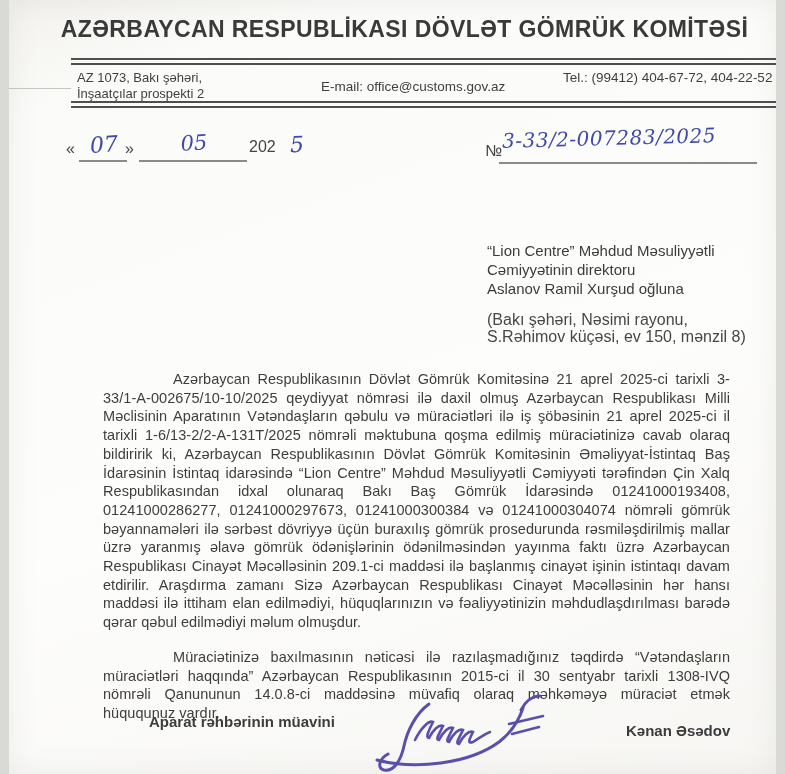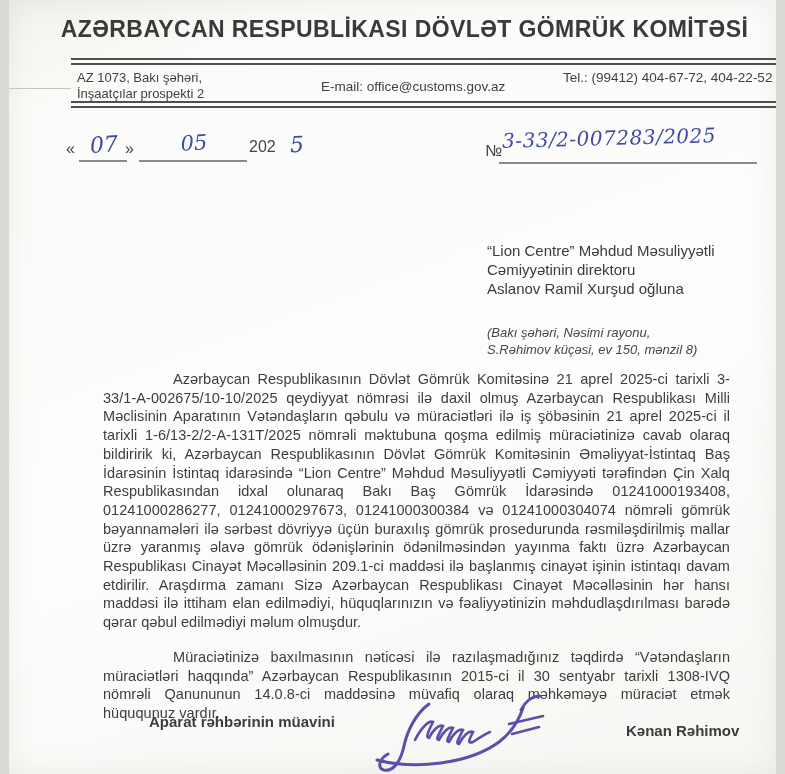--- a/index.html
+++ b/index.html
@@ -44,21 +44,21 @@
   .u-month{left:130px;top:30px;width:108px;}
   .month{position:absolute;left:160px;top:1px;width:50px;text-align:center;font-size:21px;transform:rotate(-3deg);}
   .year-printed{left:240px;top:8px;font-size:17px;}
   .year-written{position:absolute;left:281px;top:2px;font-size:22px;transform:rotate(-2deg);}
   .num-sign{left:476px;top:12px;}
   .num-value{position:absolute;left:493px;top:-4px;font-size:20px;letter-spacing:.5px;transform:rotate(-1.5deg);white-space:nowrap;}
   .u-num{left:490px;top:32px;width:258px;}
 
   .recipient{position:absolute;left:478px;top:241px;}
   .recipient .bold-line{font-size:15px;font-weight:normal;line-height:19px;color:#3c3c3c;}
-  .recipient .addr-sub{margin-top:26px;font-size:13px;line-height:17px;color:#474747;font-style:italic;}
+  .recipient .addr-sub{margin-top:13px;font-size:16px;line-height:17px;color:#474747;}
 
   .body-text{position:absolute;left:78px;top:354px;width:659px;}
   .body-text p{
     margin:16px;font-size:14.5px;line-height:18.7px;
     text-align:justify;text-indent:70px;color:#3e3e3e;
     letter-spacing:.05px;
   }
   .sig-row{position:absolute;left:0;top:680px;width:785px;height:94px;}
   .sig-position{position:absolute;left:140px;top:33px;font-size:15px;font-weight:bold;color:#3c3c3c;}
   .sig-name{position:absolute;left:617px;top:42px;font-size:15px;font-weight:bold;color:#3c3c3c;}
@@ -116,16 +116,16 @@
 
   <div class="sig-row">
     <span class="sig-position">Aparat rəhbərinin müavini</span>
     <svg class="sig-image" width="180" height="90" viewBox="0 0 180 90" fill="none">
       <path d="M6,76 C44,86 98,80 128,58 C141,48 148,36 152,24" stroke="#5a50ab" stroke-width="3" stroke-linecap="round"></path>
       <path d="M58,20 C44,30 36,48 33,62 C30,76 23,88 13,86 C6,84 8,75 17,70" stroke="#5a50ab" stroke-width="3" stroke-linecap="round"></path>
       <path d="M44,56 C50,44 58,36 62,38 C58,46 54,54 58,54 C62,46 68,40 72,42 C68,50 64,56 68,56 C72,48 78,42 82,44 C78,52 74,58 78,58 C82,50 88,44 92,46 C88,54 84,60 88,60 C92,52 98,46 102,48 C98,56 96,60 102,58 C108,54 114,50 119,48" stroke="#5a50ab" stroke-width="2.6" stroke-linecap="round"></path>
       <path d="M150,26 C154,18 161,12 169,12" stroke="#5a50ab" stroke-width="3" stroke-linecap="round"></path>
       <path d="M138,40 L172,32 M141,50 L168,43" stroke="#5a50ab" stroke-width="2.6" stroke-linecap="round"></path>
     </svg>
-    <span class="sig-name">Kənan Rəhimov</span>
+    <span class="sig-name">Kənan Əsədov</span>
   </div>
 
 </div>
 
 </body></html>

